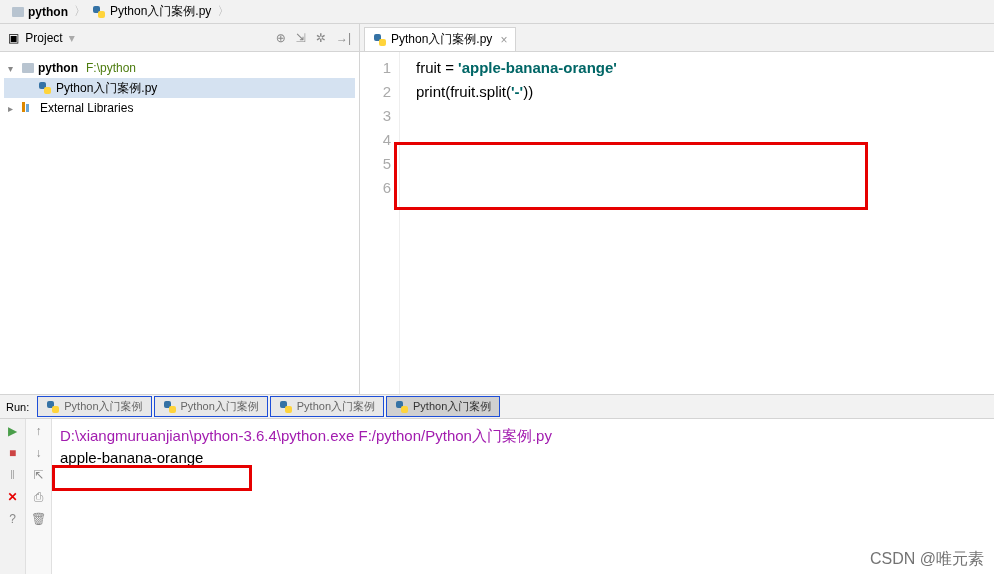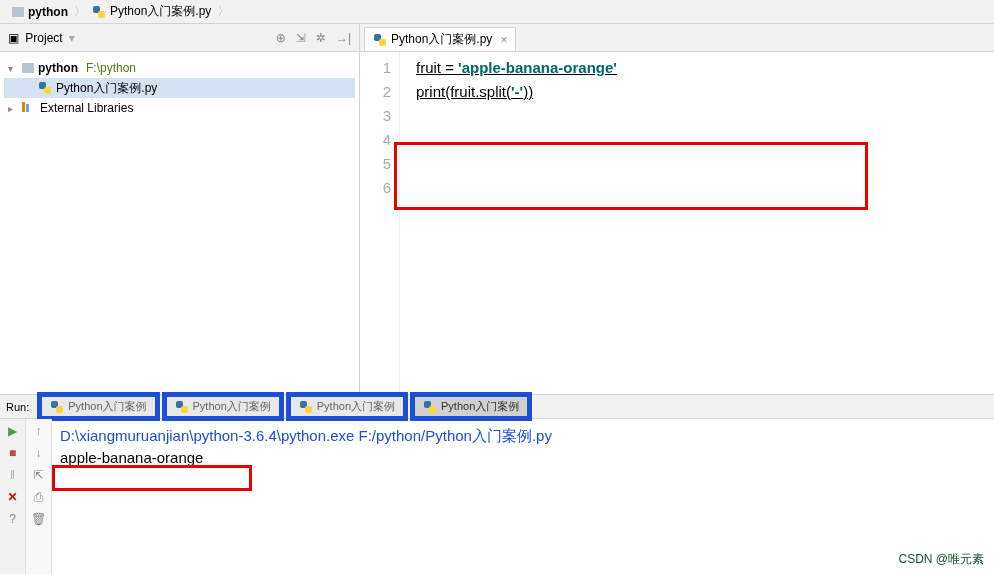--- a/index.html
+++ b/index.html
@@ -25,41 +25,41 @@
 .tree-path { color: #4d7c0f; margin-left: 4px; }
 .lib-icon { width: 14px; height: 12px; display: inline-block; }
 .lib-icon::before { content: ""; display: block; width: 3px; height: 10px; background: #dd8800; float: left; margin-right: 1px; }
 .lib-icon::after { content: ""; display: block; width: 3px; height: 8px; background: #6aa6d6; float: left; margin-top: 2px; }
 .right-pane { flex: 1; display: flex; flex-direction: column; }
 .tabs { height: 28px; background: #f2f2f2; display: flex; align-items: stretch; border-bottom: 1px solid #d4d4d4; padding-left: 4px; }
 .tab { display: flex; align-items: center; gap: 4px; padding: 0 8px; background: #fff; border: 1px solid #d4d4d4; border-bottom: none; margin-top: 3px; font-size: 12px; }
 .tab .close { color: #999; margin-left: 4px; }
 .editor { flex: 1; display: flex; font-family: "Consolas", "Courier New", monospace; font-size: 15px; line-height: 24px; }
 .gutter { width: 40px; text-align: right; color: #aaa; padding: 4px 8px 4px 0; background: #fff; border-right: 1px solid #eee; }
-.code { flex: 1; padding: 4px 0 4px 16px; position: relative; text-decoration: underline; }
+.code { flex: 1; padding: 4px 0 4px 16px; position: relative; }
 .code-line { white-space: pre; height: 24px; }
 .hl-line { background: #fffae3; }
 .darkteal { color: #006666; font-weight: bold; }
 .redbox { position: absolute; border: 3px solid #e60000; pointer-events: none; }
 .run-panel { border-top: 1px solid #d4d4d4; height: 180px; display: flex; flex-direction: column; }
 .run-tabs { height: 24px; background: #f2f2f2; border-bottom: 1px solid #d4d4d4; display: flex; align-items: center; padding: 0 6px; gap: 2px; font-size: 11px; }
 .run-tabs .rt-label { margin-right: 6px; }
-.run-tab { padding: 2px 8px; background: #e8e8e8; border: 5px solid #1d4ed8; display: flex; align-items: center; gap: 4px; color: #666; }
+.run-tab { padding: 2px 8px; background: #e8e8e8; border: 1px solid #1d4ed8; display: flex; align-items: center; gap: 4px; color: #666; }
 .run-tab.active { background: #d0d0d0; color: #333; }
 .run-body { flex: 1; display: flex; }
 .run-gutter { width: 26px; background: #f2f2f2; border-right: 1px solid #e0e0e0; display: flex; flex-direction: column; align-items: center; padding-top: 4px; gap: 6px; }
 .run-gutter2 { width: 26px; background: #f8f8f8; border-right: 1px solid #e0e0e0; display: flex; flex-direction: column; align-items: center; padding-top: 4px; gap: 6px; }
 .rg-icon { width: 16px; height: 16px; display: flex; align-items: center; justify-content: center; font-size: 12px; color: #888; }
 .play { color: #4a9e4a; }
 .stop-sq { color: #cc4444; }
 .redx { color: #e60000; font-weight: bold; }
 .console { flex: 1; padding: 6px 8px; font-family: "Consolas", "Courier New", monospace; font-size: 15px; line-height: 22px; position: relative; }
 .console-line { white-space: pre; }
-.c-blue { color: #1d4ed8; }
-.watermark { position: absolute; right: 10px; bottom: 4px; color: #14532d; font-size: 12px; font-family: sans-serif; }
+.c-blue { color: #a21caf; }
+.watermark { position: absolute; right: 10px; bottom: 4px; color: #737373; font-size: 16px; font-family: sans-serif; }
 .arrow-up { color: #888; }
 </style>
 </head>
 <body>
 
 <div class="breadcrumb">
   <span class="bc-item">
       <span class="folder-icon-sm"></span>
       <b>python</b>
     </span>

